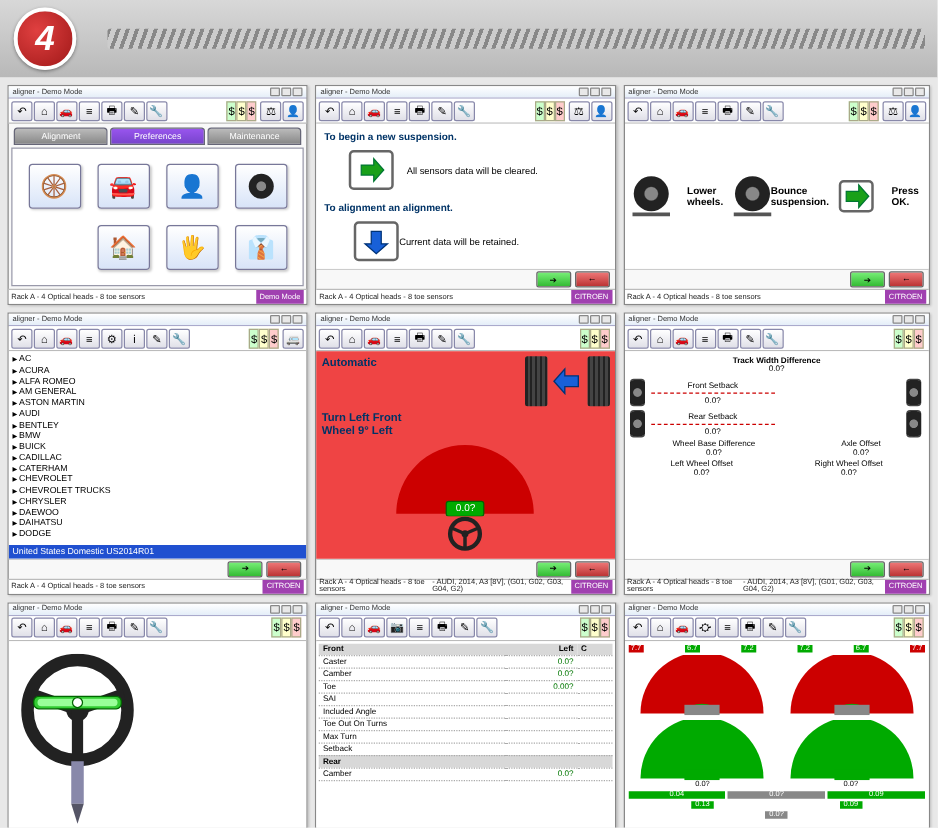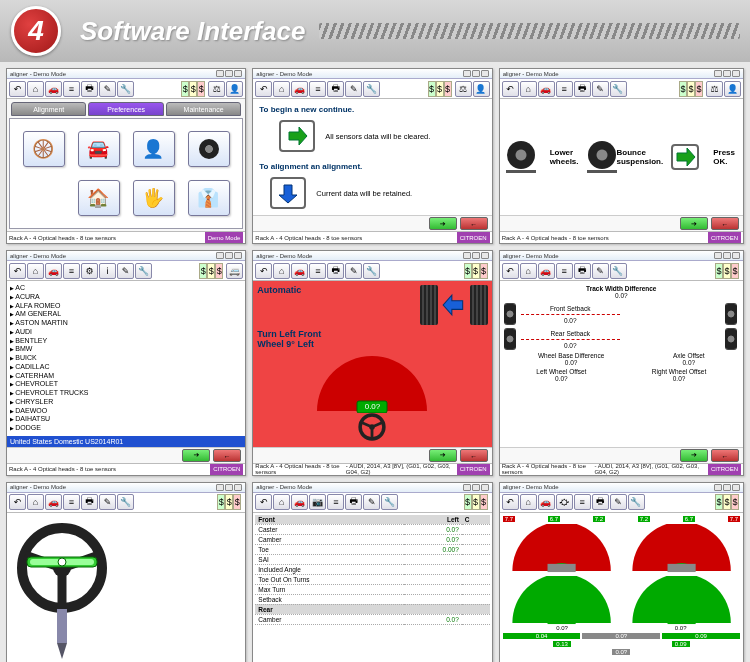--- a/index.html
+++ b/index.html
@@ -46,21 +46,20 @@
   .tbl .val{text-align:right;color:#070;}
   .section-hdr{background:#d8d8d8;font-weight:bold;}
 </style>
 </head>
 <body>
 
 <div class="header">
   <div class="badge">
     <div class="badge-circle">4</div>
   </div>
-  <div class="title">Software Interface</div>
   <div class="stripes"></div>
 </div>
 
 <div class="grid">
 
 <div class="window">
   <div class="titlebar">
         <span>aligner - Demo Mode</span>
         <div class="winbtns">
           <div class="winbtn"></div>
@@ -130,31 +129,31 @@
         <div style="flex:1"></div>
         <div class="tbar-currency">
           <span class="c-g">$</span>
           <span class="c-y">$</span>
           <span class="c-r">$</span>
         </div>
         <div class="tbtn">⚖</div>
         <div class="tbtn">👤</div>
       </div>
   <div class="content" style="background:#fff;padding:6px;">
-    <div style="font-weight:bold;color:#036;font-size:8px;">To begin a new continue.</div>
+    <div style="font-weight:bold;color:#036;font-size:8px;">To begin a new suspension.</div>
     <div style="display:flex;align-items:center;gap:10px;margin:6px 0 10px 20px;">
       <div class="arrow-box">
             <svg viewBox="0 0 24 24">
               <path fill="#19a019" stroke="#073" d="M4 8h10V3l8 9-8 9v-5H4z"></path>
             </svg>
           </div>
       <span style="font-size:7.5px;">All sensors data will be cleared.</span>
     </div>
     <div style="font-weight:bold;color:#036;font-size:8px;">To alignment an alignment.</div>
-    <div style="display:flex;align-items:center;gap:10px;margin:6px 0 0 11px;">
+    <div style="display:flex;align-items:center;gap:0;margin:6px 0 0 24px;">
       <div class="arrow-box">
             <svg viewBox="0 0 24 24">
               <path fill="#1860d8" stroke="#037" d="M8 4v10H3l9 8 9-8h-5V4z"></path>
             </svg>
           </div>
       <span style="font-size:7.5px;">Current data will be retained.</span>
     </div>
   </div>
   <div class="navbar">
         <div class="navbtn nav-green">➔</div>

